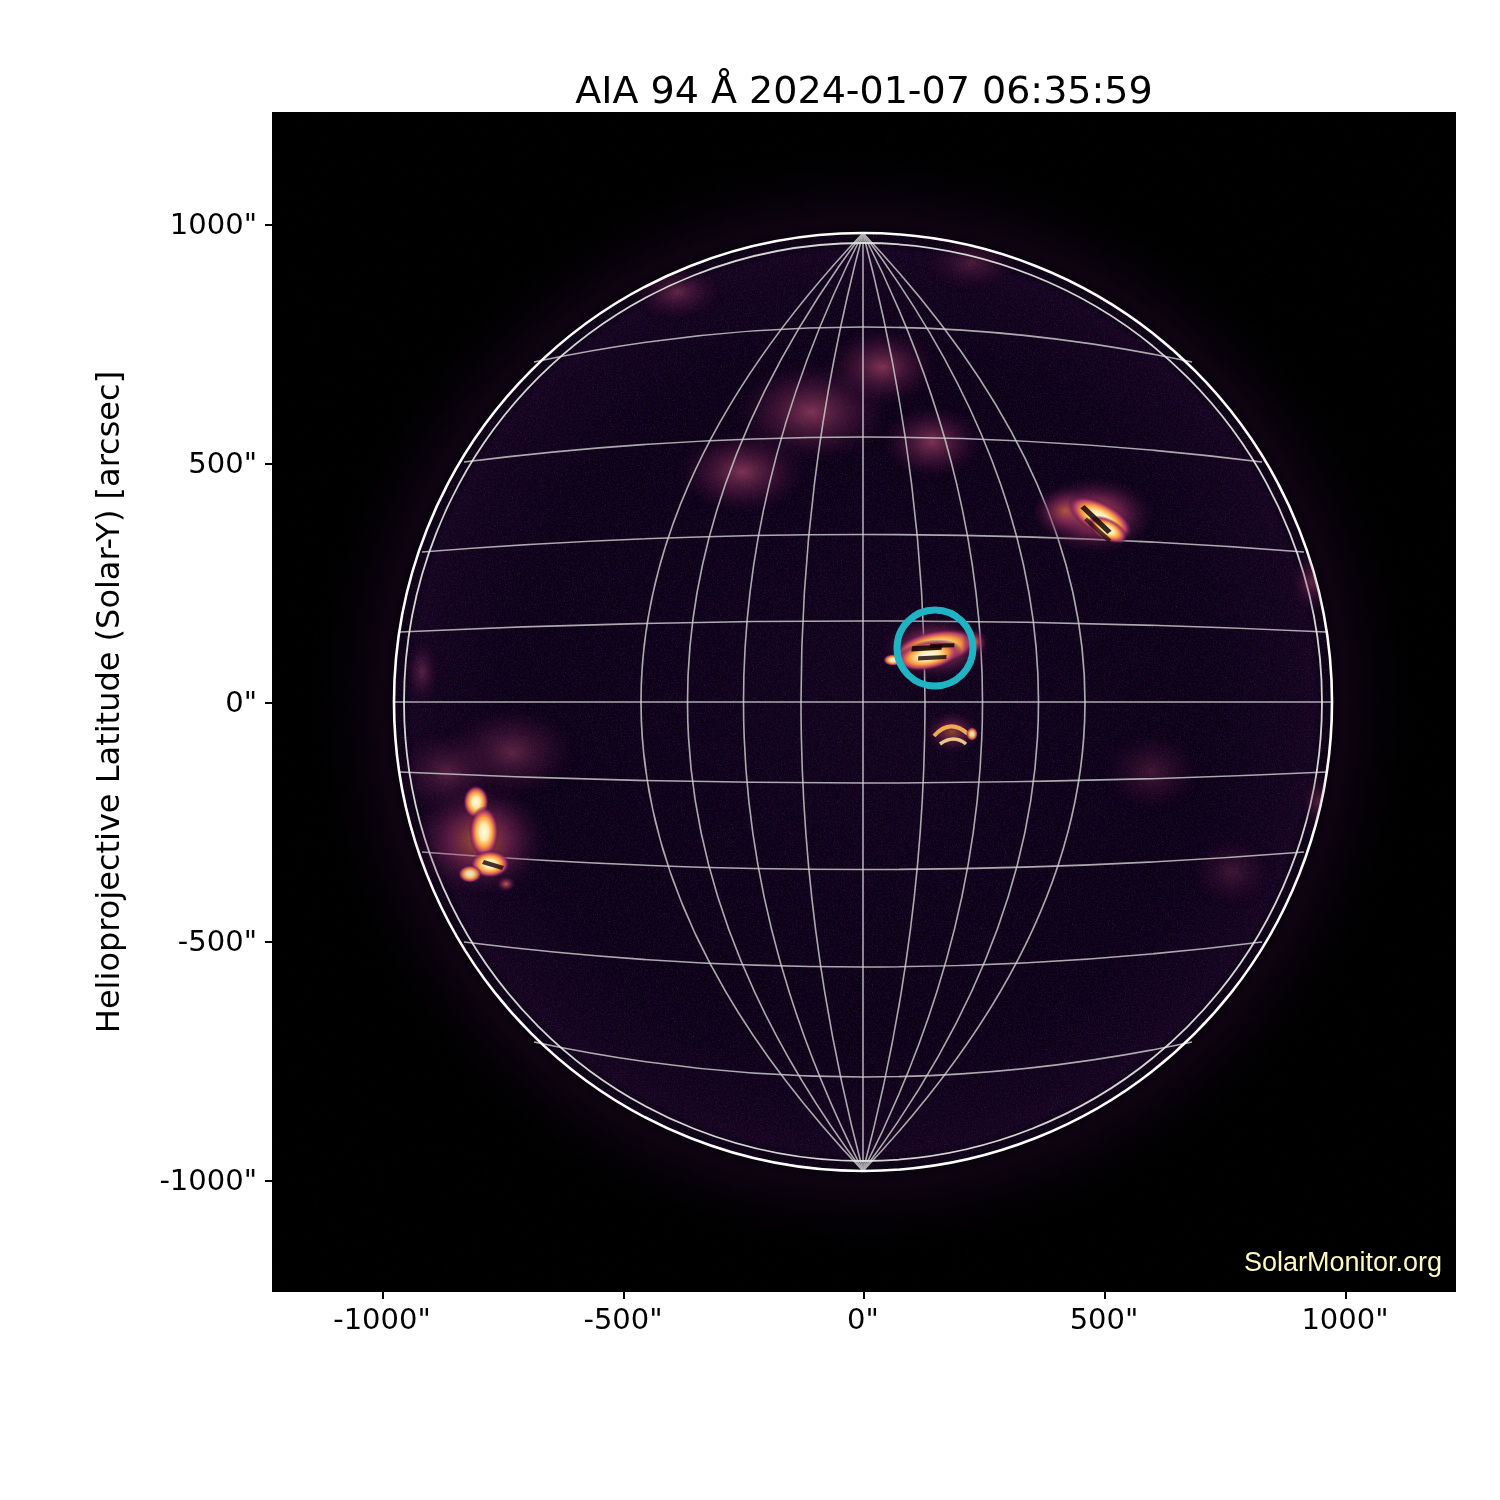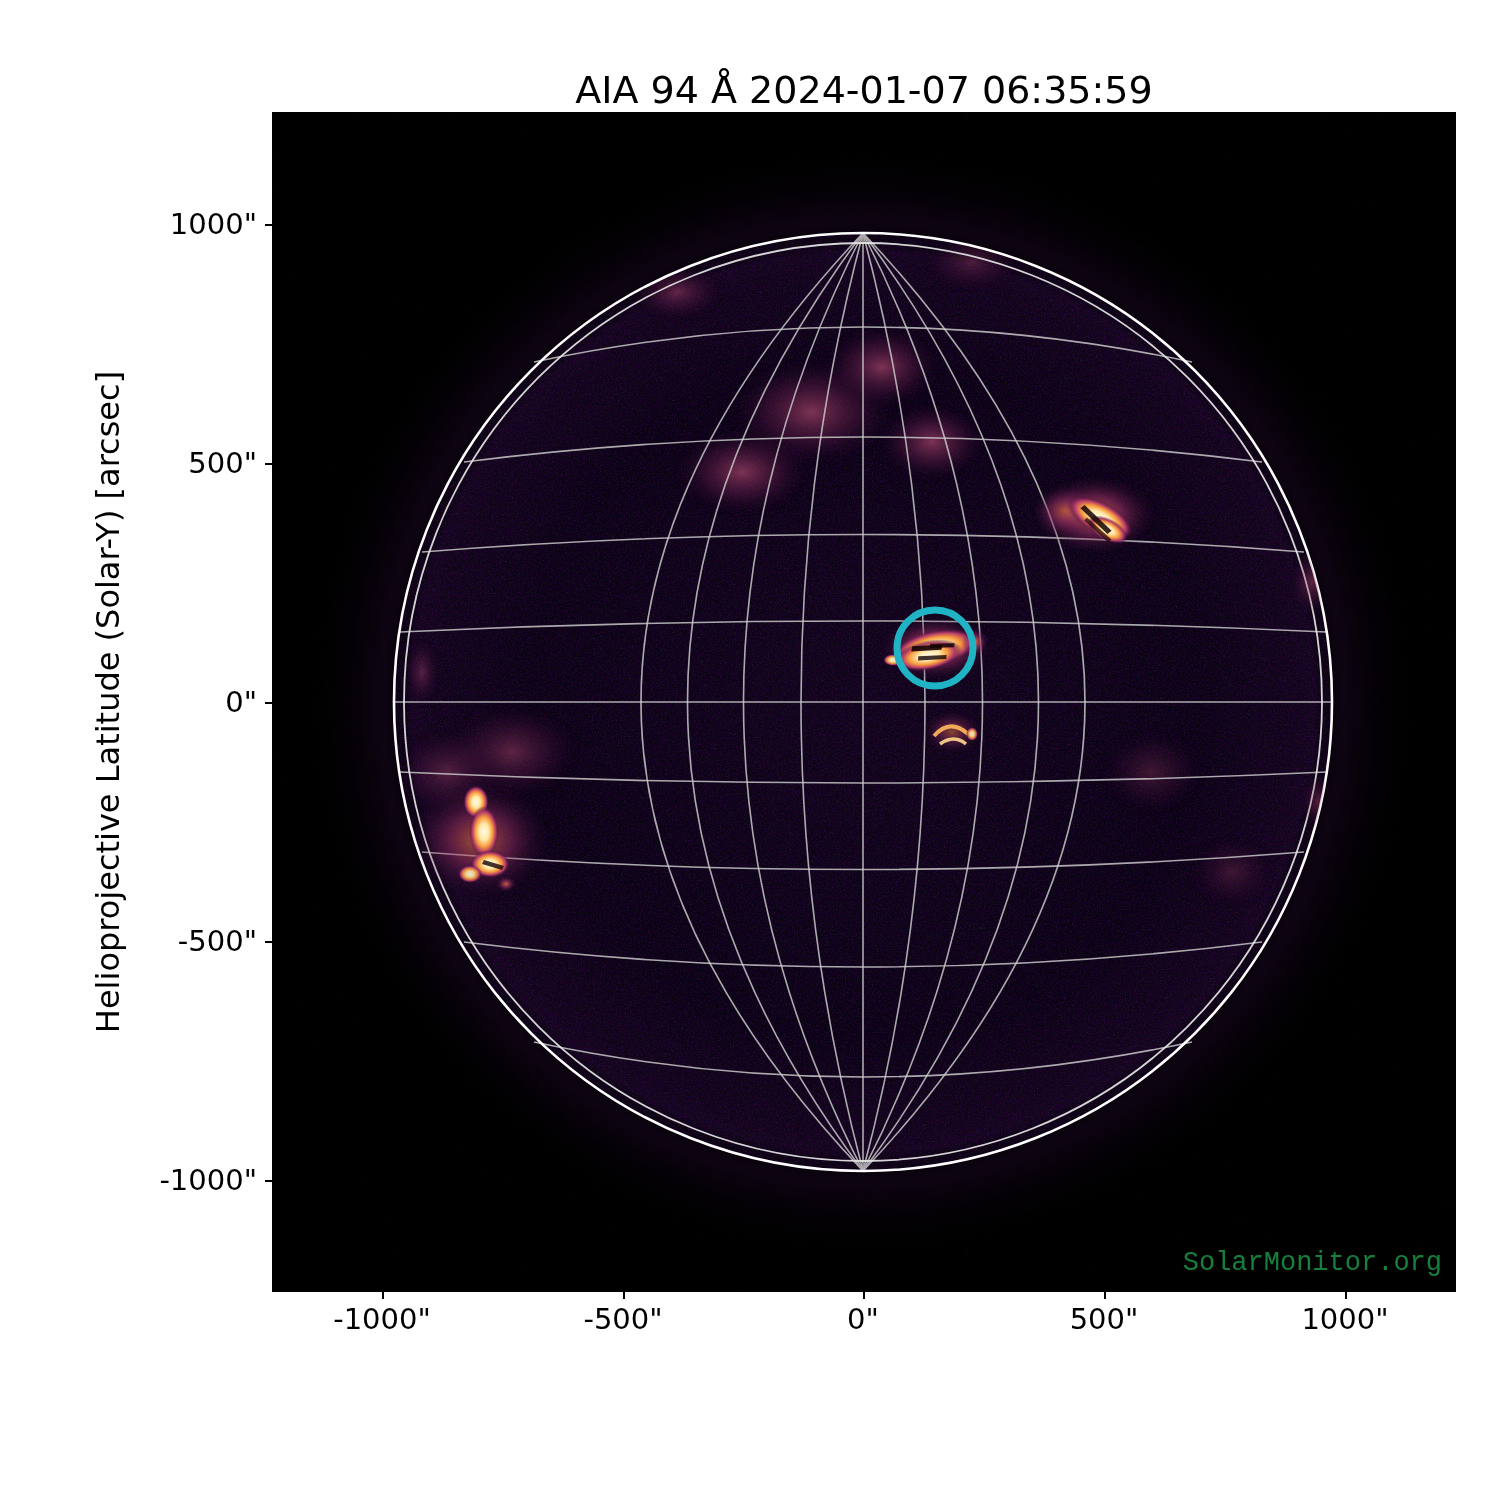--- a/index.html
+++ b/index.html
@@ -54,22 +54,22 @@
     height: 1180px;
     display: block;
   }
 
   
   #watermark {
     position: absolute;
     right: 14px;
     bottom: 14px;
     font-size: 27px;
-    color: #15803d;
-    font-family: Liberation Mono, monospace;
+    color: #fef9c3;
+    font-family: Liberation Sans, sans-serif;
     white-space: nowrap;
     margin-top: 16px;
   }
 
   
   .ytick-mark {
     position: absolute;
     width: 7px;
     height: 2px;
     background: #000;

